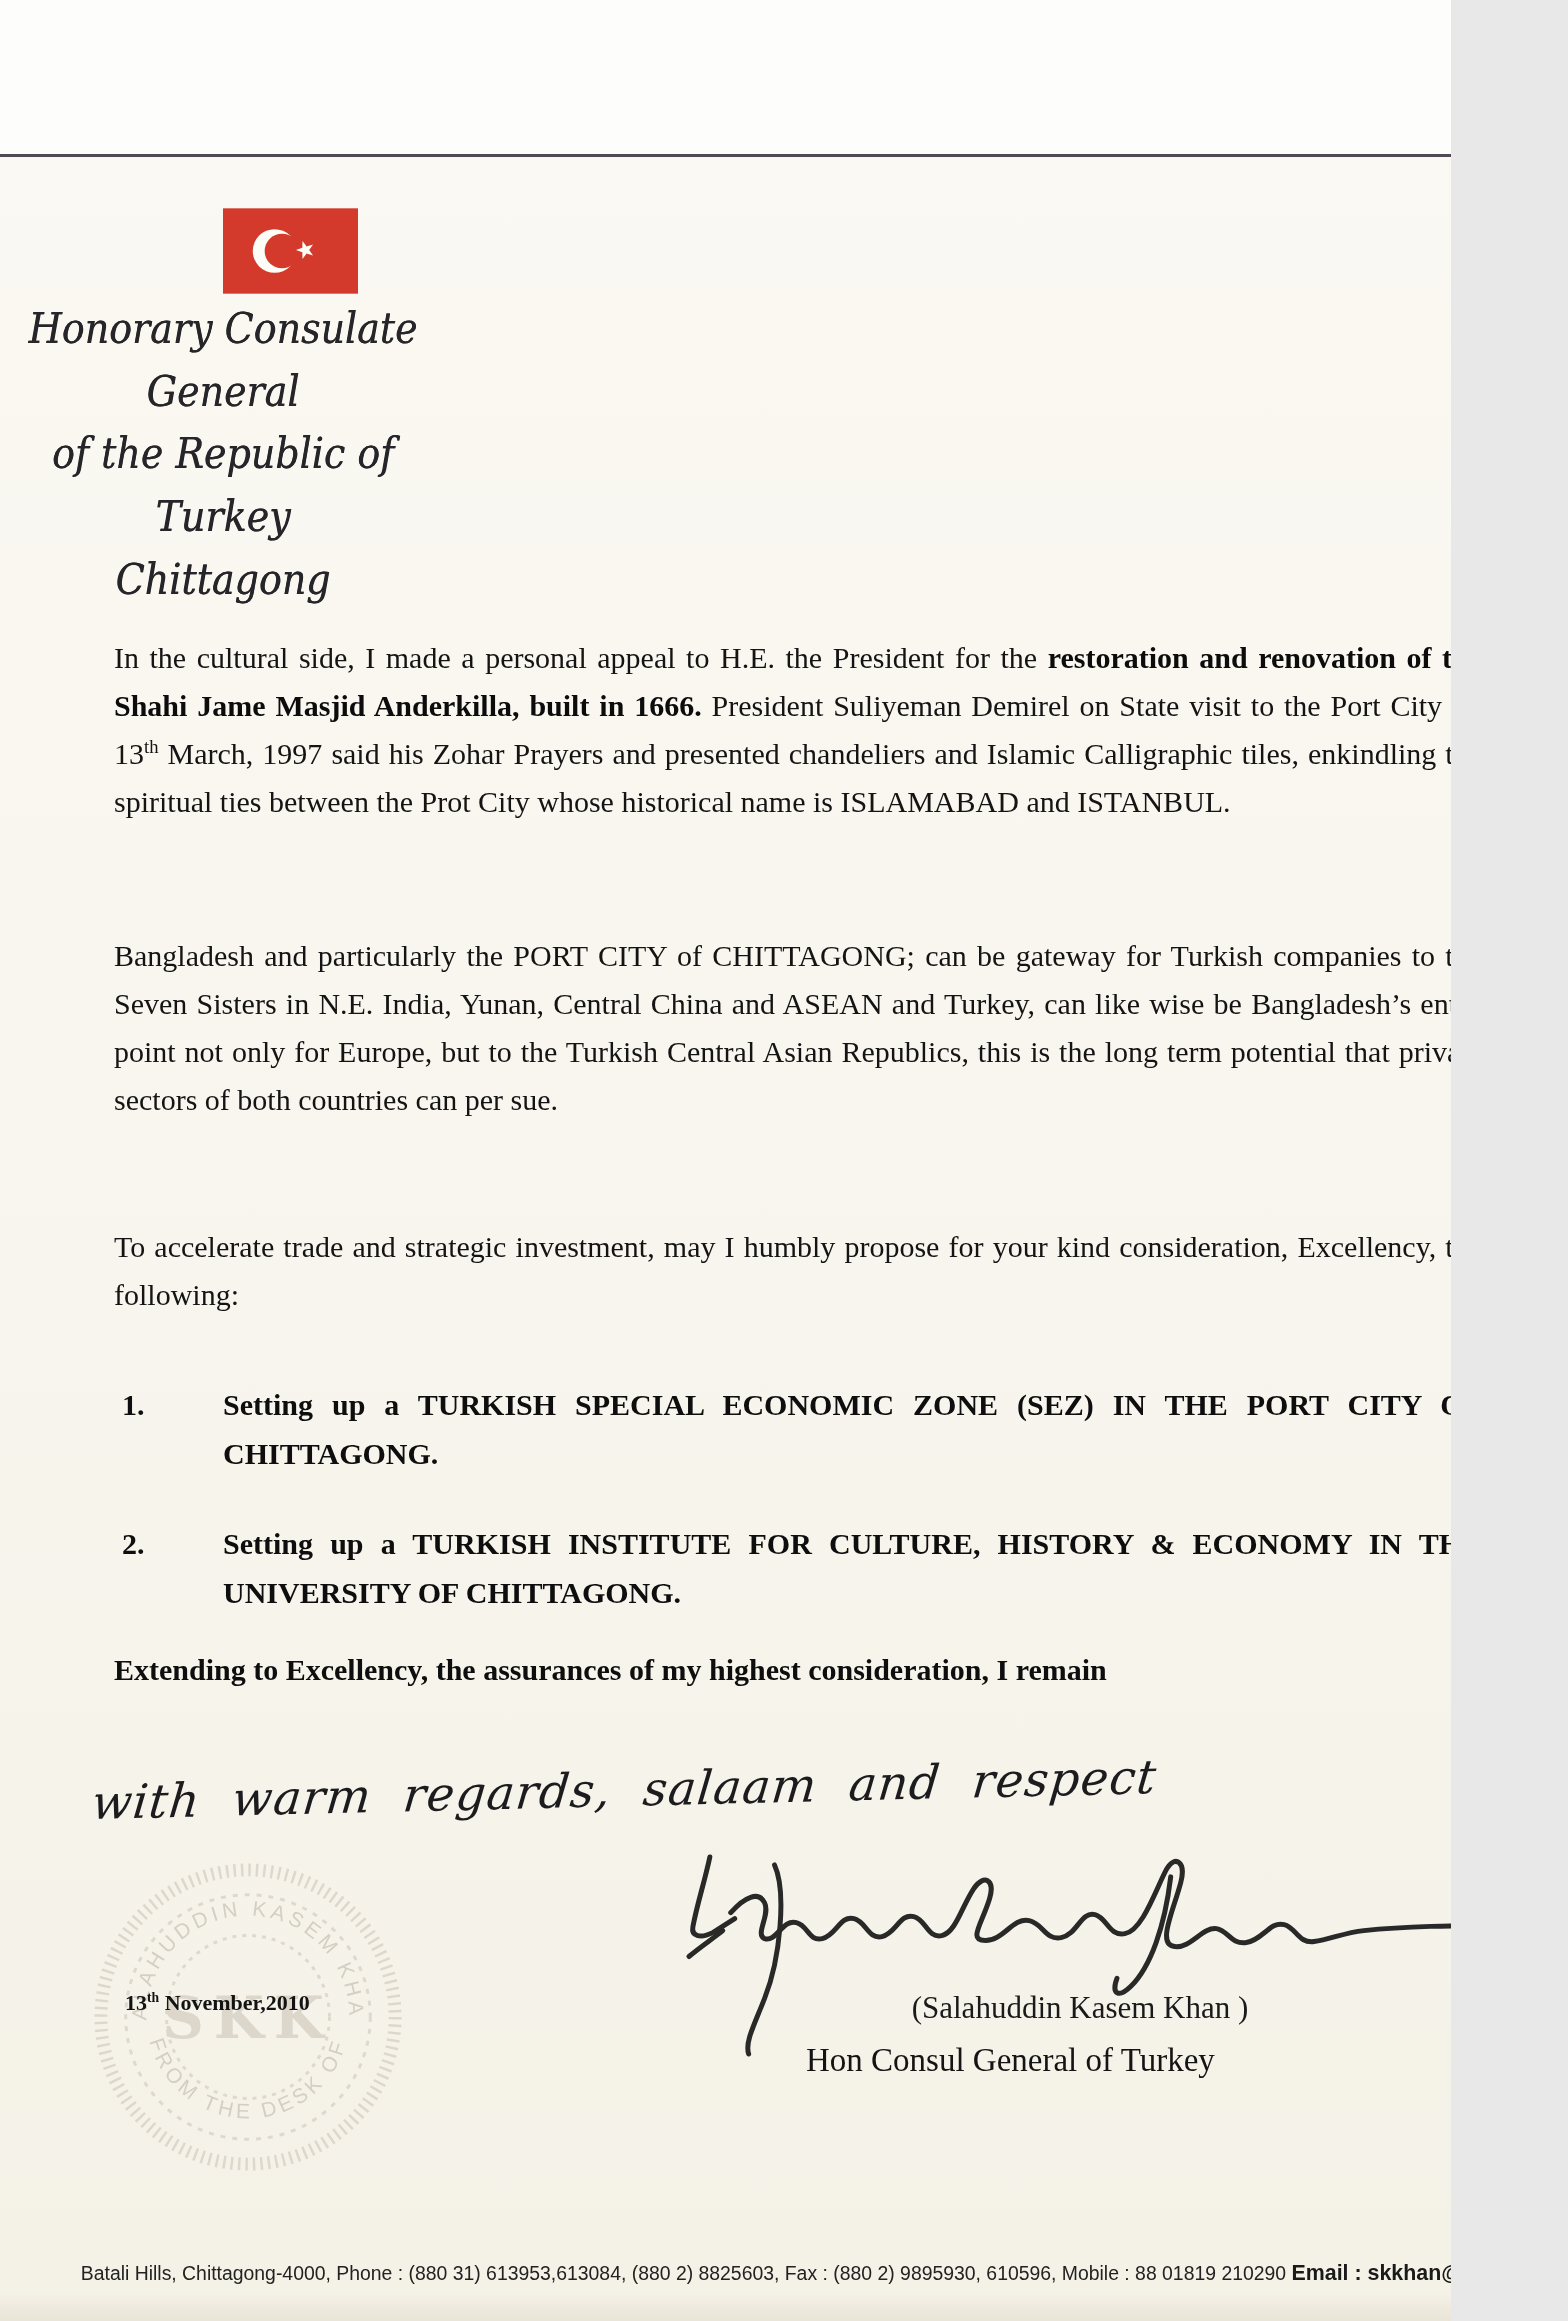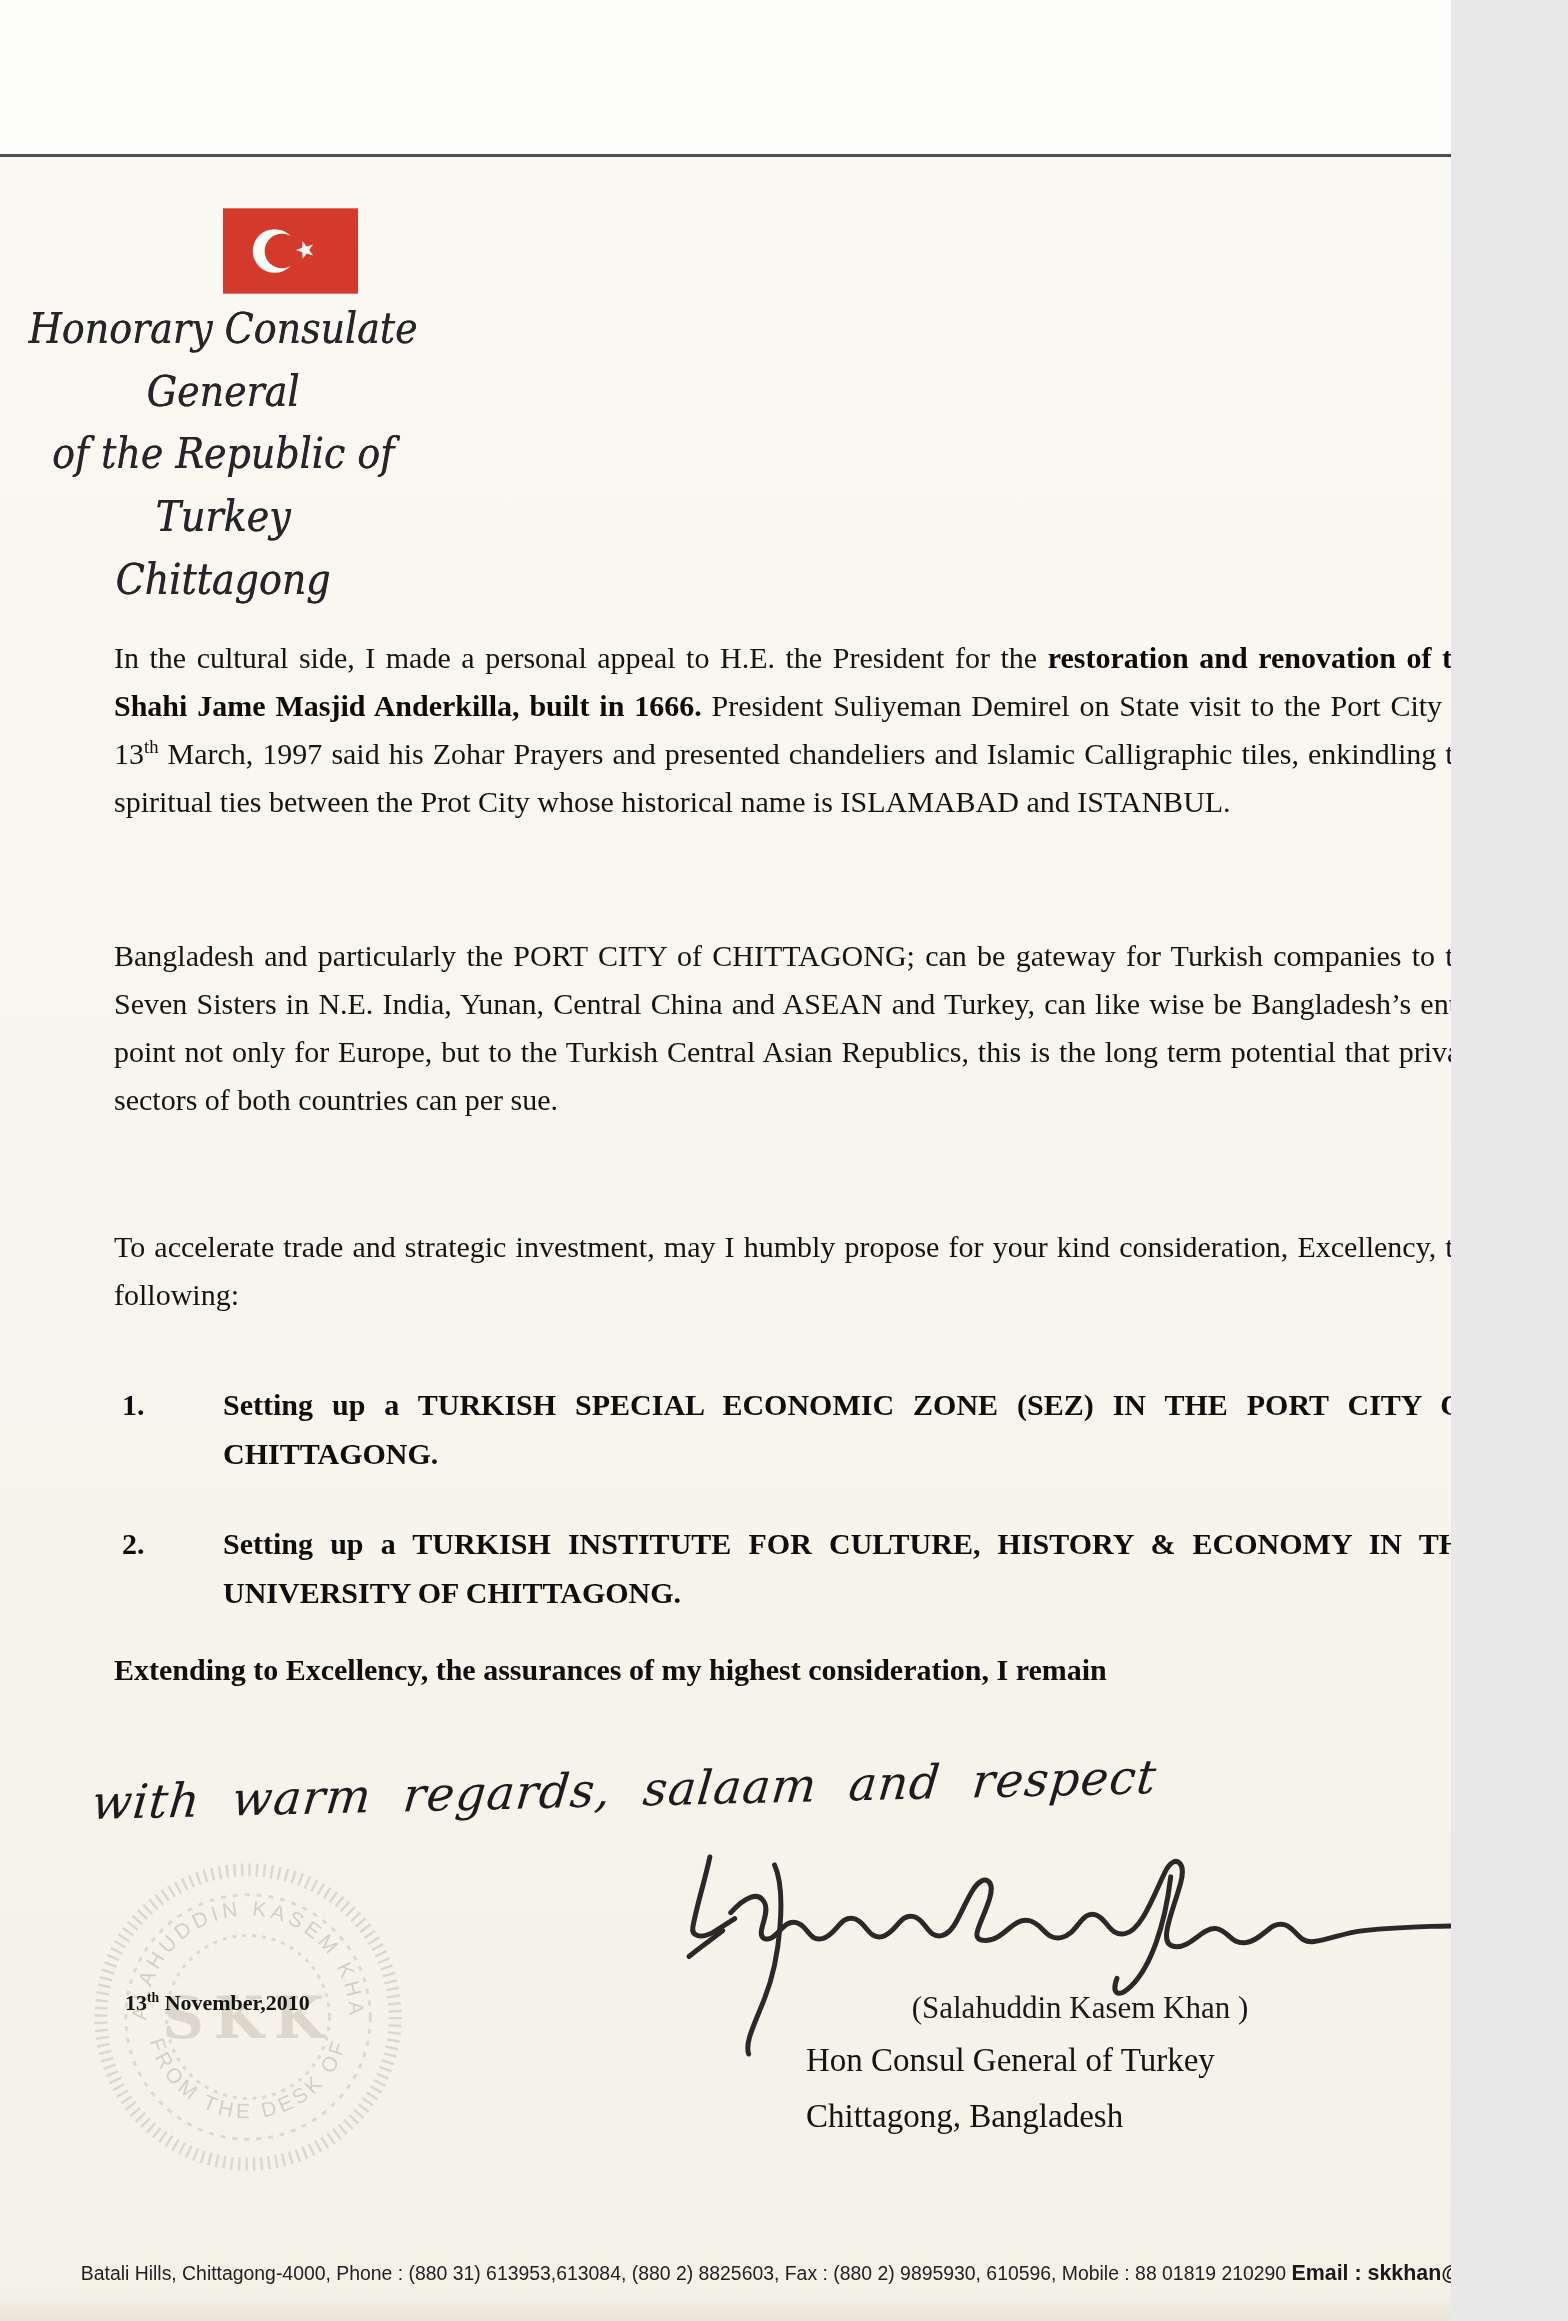--- a/index.html
+++ b/index.html
@@ -117,21 +117,20 @@
   </svg>
 
   <div class="signed-name">(Salahuddin Kasem Khan )</div>
 
   <div class="date-line">
     <span>13</span><sup>th</sup><span> November,2010</span>
   </div>
 
   <div class="title-block">
     <div class="title1">Hon Consul General of Turkey</div>
-    <div class="title2">Chittagong, Bangladesh</div>
   </div>
 
   <div class="footer">
     <span>Batali Hills, Chittagong-4000, Phone : (880 31) 613953,613084, (880 2) 8825603, Fax : (880 2) 9895930, 610596, Mobile : 88 01819 210290 </span><span class="email">Email : skkhan@dhaka.net</span>
   </div>
 
   <div class="bottom-shade"></div>
 </div>
 
 

